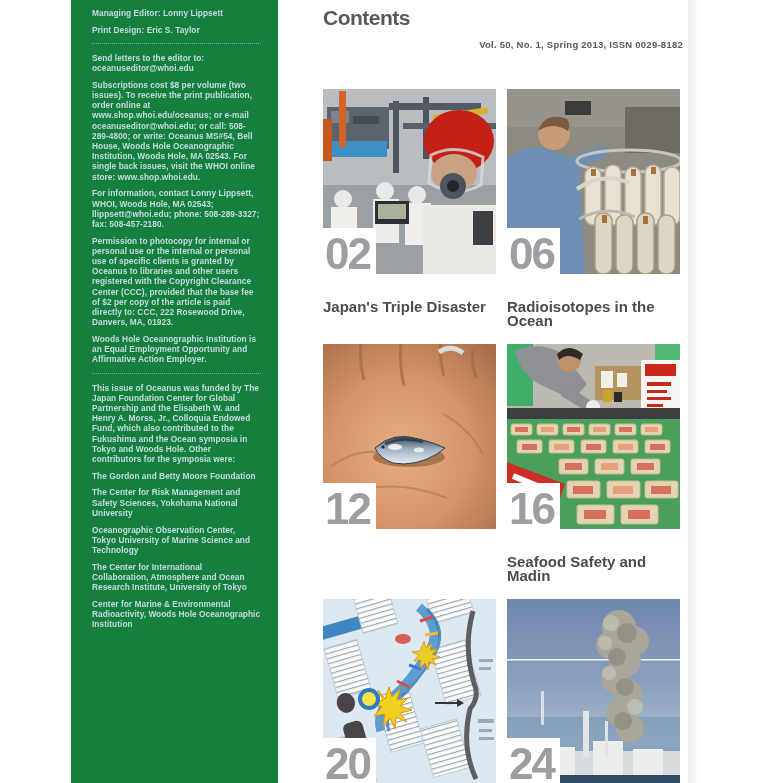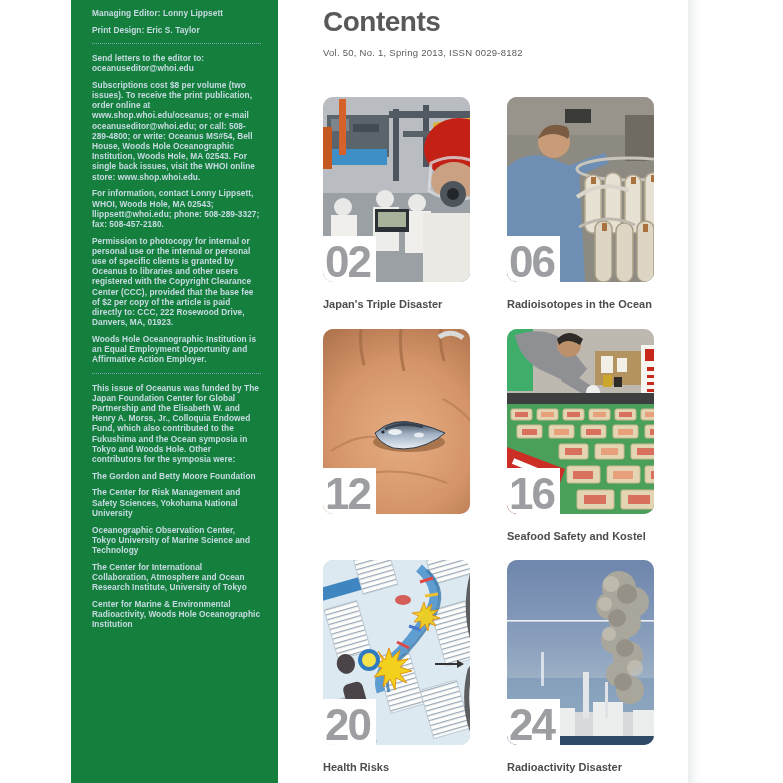--- a/index.html
+++ b/index.html
@@ -9,33 +9,33 @@
   
   .sidebar{position:absolute;left:71px;top:0;width:207px;height:783px;
            background:#15803d;box-sizing:border-box;padding:8px 17px 6px 21px;
            color:#C7DAE4;font-size:8.3px;font-weight:bold;line-height:10.2px;
            letter-spacing:.05px;overflow:hidden;}
   .sidebar p{margin:0 0 6.5px 0;}
   .sb-divider{border-top:1px dotted #7FA6BA;margin:8px 0 9px 0;height:0;}
 
   
   .main{position:absolute;left:323px;top:0;width:360px;}
-  .contents-title{font-size:28px;font-weight:bold;color:#58595B;
+  .contents-title{font-size:21px;font-weight:bold;color:#58595B;
                   margin:6px 0 0 0;letter-spacing:-.5px;}
-  .issue-line{font-size:9.5px;font-weight:normal;color:#58595B;
-              margin-top:9px;letter-spacing:.25px;}
+  .issue-line{font-size:9.5px;font-weight:bold;color:#58595B;
+              margin-top:9px;letter-spacing:.25px;text-align:right;}
   .toc-grid{margin-top:39px;display:grid;grid-template-columns:173px 173px;
             column-gap:11px;}
   .card{margin-bottom:17px;}
-  .fig{position:relative;width:147px;height:185px;overflow:hidden;background:#ccc;border-radius:10px;}
+  .fig{position:relative;width:173px;height:185px;overflow:hidden;background:#ccc;}
   .fig svg{display:block;width:173px;height:185px;}
   .numbox{position:absolute;left:0;bottom:0;width:53px;height:46px;background:#ffffff;}
   .num{position:absolute;left:2px;bottom:-5px;font-size:44px;font-weight:bold;
        color:#9C9EA1;letter-spacing:-2px;line-height:normal;}
-  .caption{margin-top:16px;font-size:11px;font-weight:bold;color:#4B4C4E;
+  .caption{margin-top:26px;font-size:15px;font-weight:bold;color:#4B4C4E;
            line-height:13.5px;width:168px;}
 
   
   .page-edge{position:absolute;left:688px;top:0;width:15px;height:783px;
              background:linear-gradient(to right,#ebedee,#fafbfb 60%,#ffffff);}
 </style>
 </head>
 <body>
 
 <div class="sidebar">
@@ -263,21 +263,21 @@
           </g>
           <path d="M0,118 L58,140 L42,185 L0,185 Z" fill="#cc2d24"></path>
           <path d="M6,132 L50,150" stroke="#ffffff" stroke-width="6"></path>
           <circle cx="22" cy="160" r="5" fill="#3a62b0"></circle>
           <circle cx="34" cy="170" r="4" fill="#ffffff"></circle>
         </svg>
         <div class="numbox">
           <span class="num">16</span>
         </div>
       </div>
-      <div class="caption">Seafood Safety and Kostel</div>
+      <div class="caption">Seafood Safety and Madin</div>
     </div>
 
     <div class="card">
       <div class="fig">
         <svg viewBox="0 0 173 185" preserveAspectRatio="none">
           <defs>
             <pattern id="g5hl" width="8" height="5" patternUnits="userSpaceOnUse">
               <rect width="8" height="5" fill="#fdfdfc"></rect>
               <rect y="3" width="8" height="1.2" fill="#97a6b4"></rect>
             </pattern>

